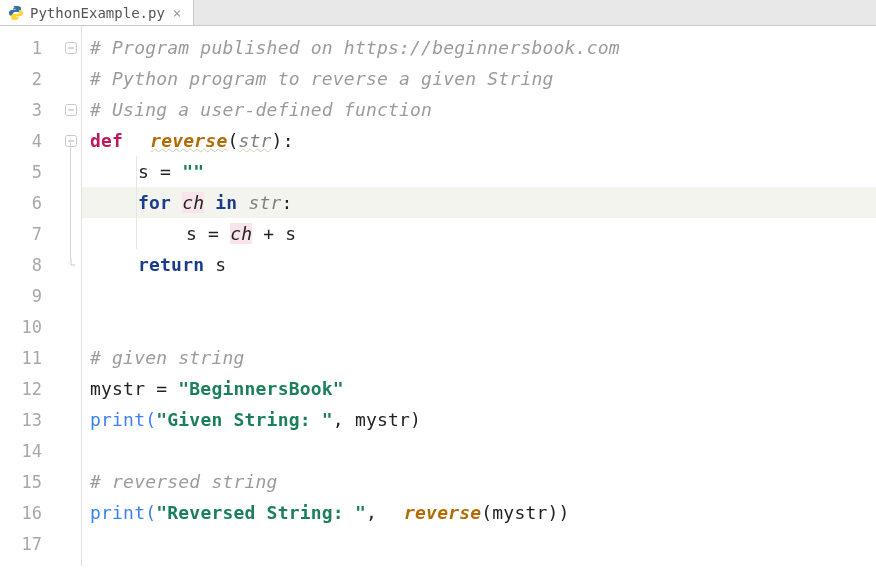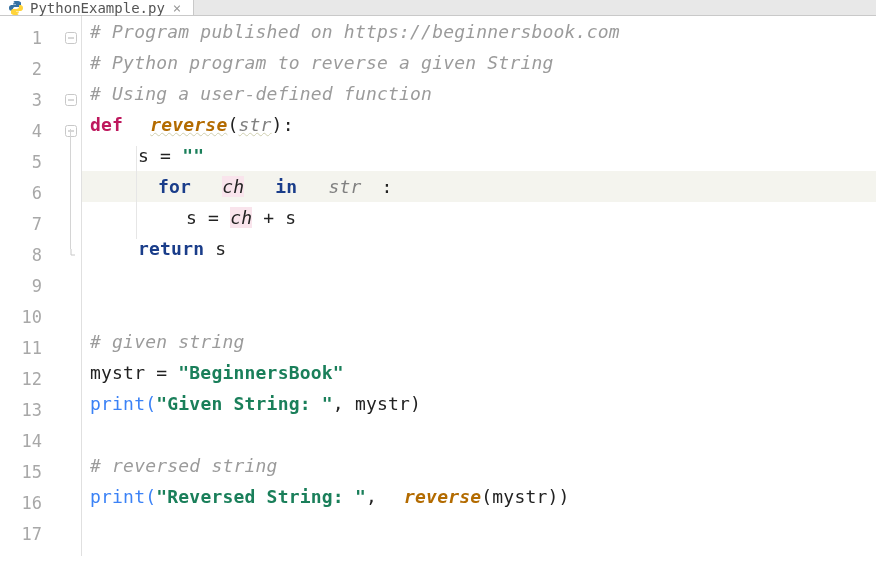--- a/index.html
+++ b/index.html
@@ -4,21 +4,21 @@
 <style>
   * { box-sizing: border-box; }
   html, body {
     margin: 0; padding: 0;
     width: 876px; height: 572px;
     font-family: Menlo, Consolas, "Lucida Console", monospace;
     background: #fff;
     overflow: hidden;
   }
   .tab-bar {
-    height: 16px;
+    height: 26px;
     background: #e8e8e8;
     border-bottom: 1px solid #c9c9c9;
     display: flex;
     align-items: stretch;
   }
   .tab {
     display: flex;
     align-items: center;
     padding: 0 10px 0 8px;
     background: #fff;
@@ -74,34 +74,34 @@
   }
   .fold-mark svg { display:block; }
   .fold-line {
     position:absolute;
     left: 10px;
     width: 1px;
     background:#d4d4d4;
   }
   .code-area {
     flex: 1;
+    padding-top: 6px;
     position: relative;
     font-size: 18px;
   }
   .code-line {
     height: 31px;
     display: flex;
     align-items: center;
     white-space: pre;
     font-size: 18px;
     letter-spacing: 0.2px;
   }
   .code-line.current {
     background: #f4f4ee;
-    gap: 20px;
   }
   .indent-guide {
     position:absolute;
     width:1px;
     background:#e6e6e6;
     top:0; bottom:0;
   }
   
   .c-comment { color:#9b9b9b; font-style:italic; }
   .c-kw { color:#1a3d8a; font-weight:bold; }

